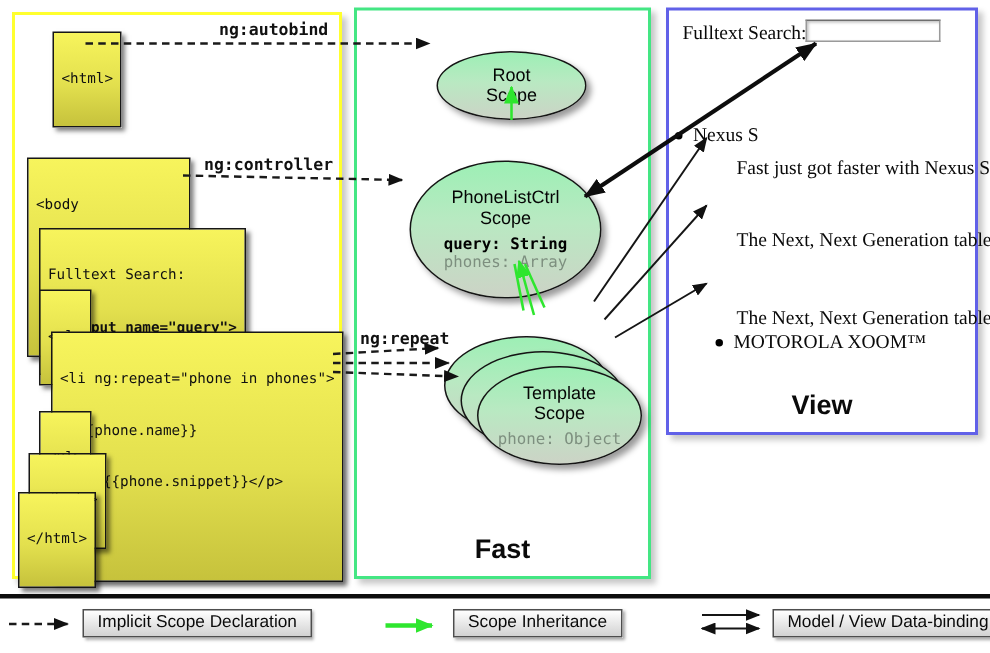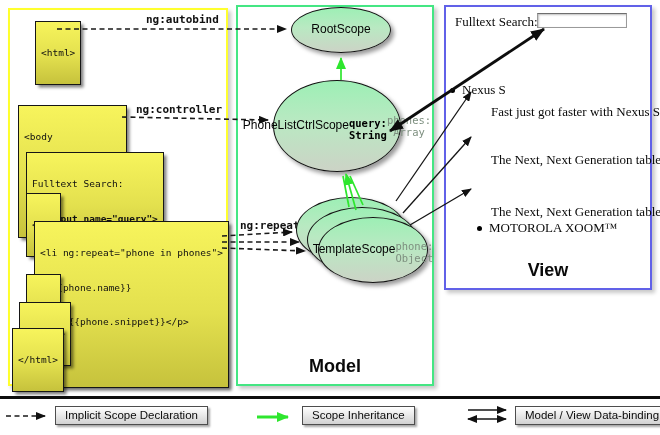--- a/index.html
+++ b/index.html
@@ -21,22 +21,22 @@
              box-shadow:2.5px 2.5px 3px rgba(0,0,0,0.5);
              padding:2px 5px; font-family:"DejaVu Sans Mono",monospace;
              font-size:9.5px; line-height:11.5px; color:#101010; white-space:pre; }
   .cl { display:block; }
   .cl.b { font-weight:bold; }
 
   
   .ellipse { position:absolute; box-sizing:border-box; border:1.7px solid #141414; border-radius:50%;
              background:linear-gradient(180deg,#9defb5 0%,#b9e9c2 45%,#ccd3c6 100%);
              box-shadow:3px 3px 4px rgba(0,0,0,0.4);
-             display:flex; flex-direction:row; align-items:center; justify-content:center;
-             text-align:center; }
+             display:flex; flex-direction:column; align-items:center; justify-content:center;
+             text-align:center;margin-top:27px; }
   .scope-name { font-size:12px; line-height:13.5px; color:#050505; }
   .scope-prop { font-family:"DejaVu Sans Mono",monospace; font-size:10.5px; line-height:12px; }
   .prop-bold  { font-weight:bold; color:#000; }
   .prop-gray  { color:#7d8f7f; }
 
   
   .arrow-label { position:absolute; font-family:"DejaVu Sans Mono",monospace;
                  font-size:11px; font-weight:bold; color:#111; white-space:nowrap; }
 
   
@@ -66,21 +66,21 @@
 </style>
 </head>
 <body>
 
 <div id="canvas">
 
   <section class="col col-template">
     <div class="col-title">Template</div>
   </section>
   <section class="col col-model">
-    <div class="col-title">Model</div>
+    <div class="col-title">Fast</div>
   </section>
   <section class="col col-view">
     <div class="col-title">View</div>
   </section>
 
   <div class="codebox" style="left:12px;top:21px;margin-left:23px;">
     <span class="cl">&lt;html&gt;</span>
   </div>
 
   <div class="codebox" style="left:18px;top:105px;">

